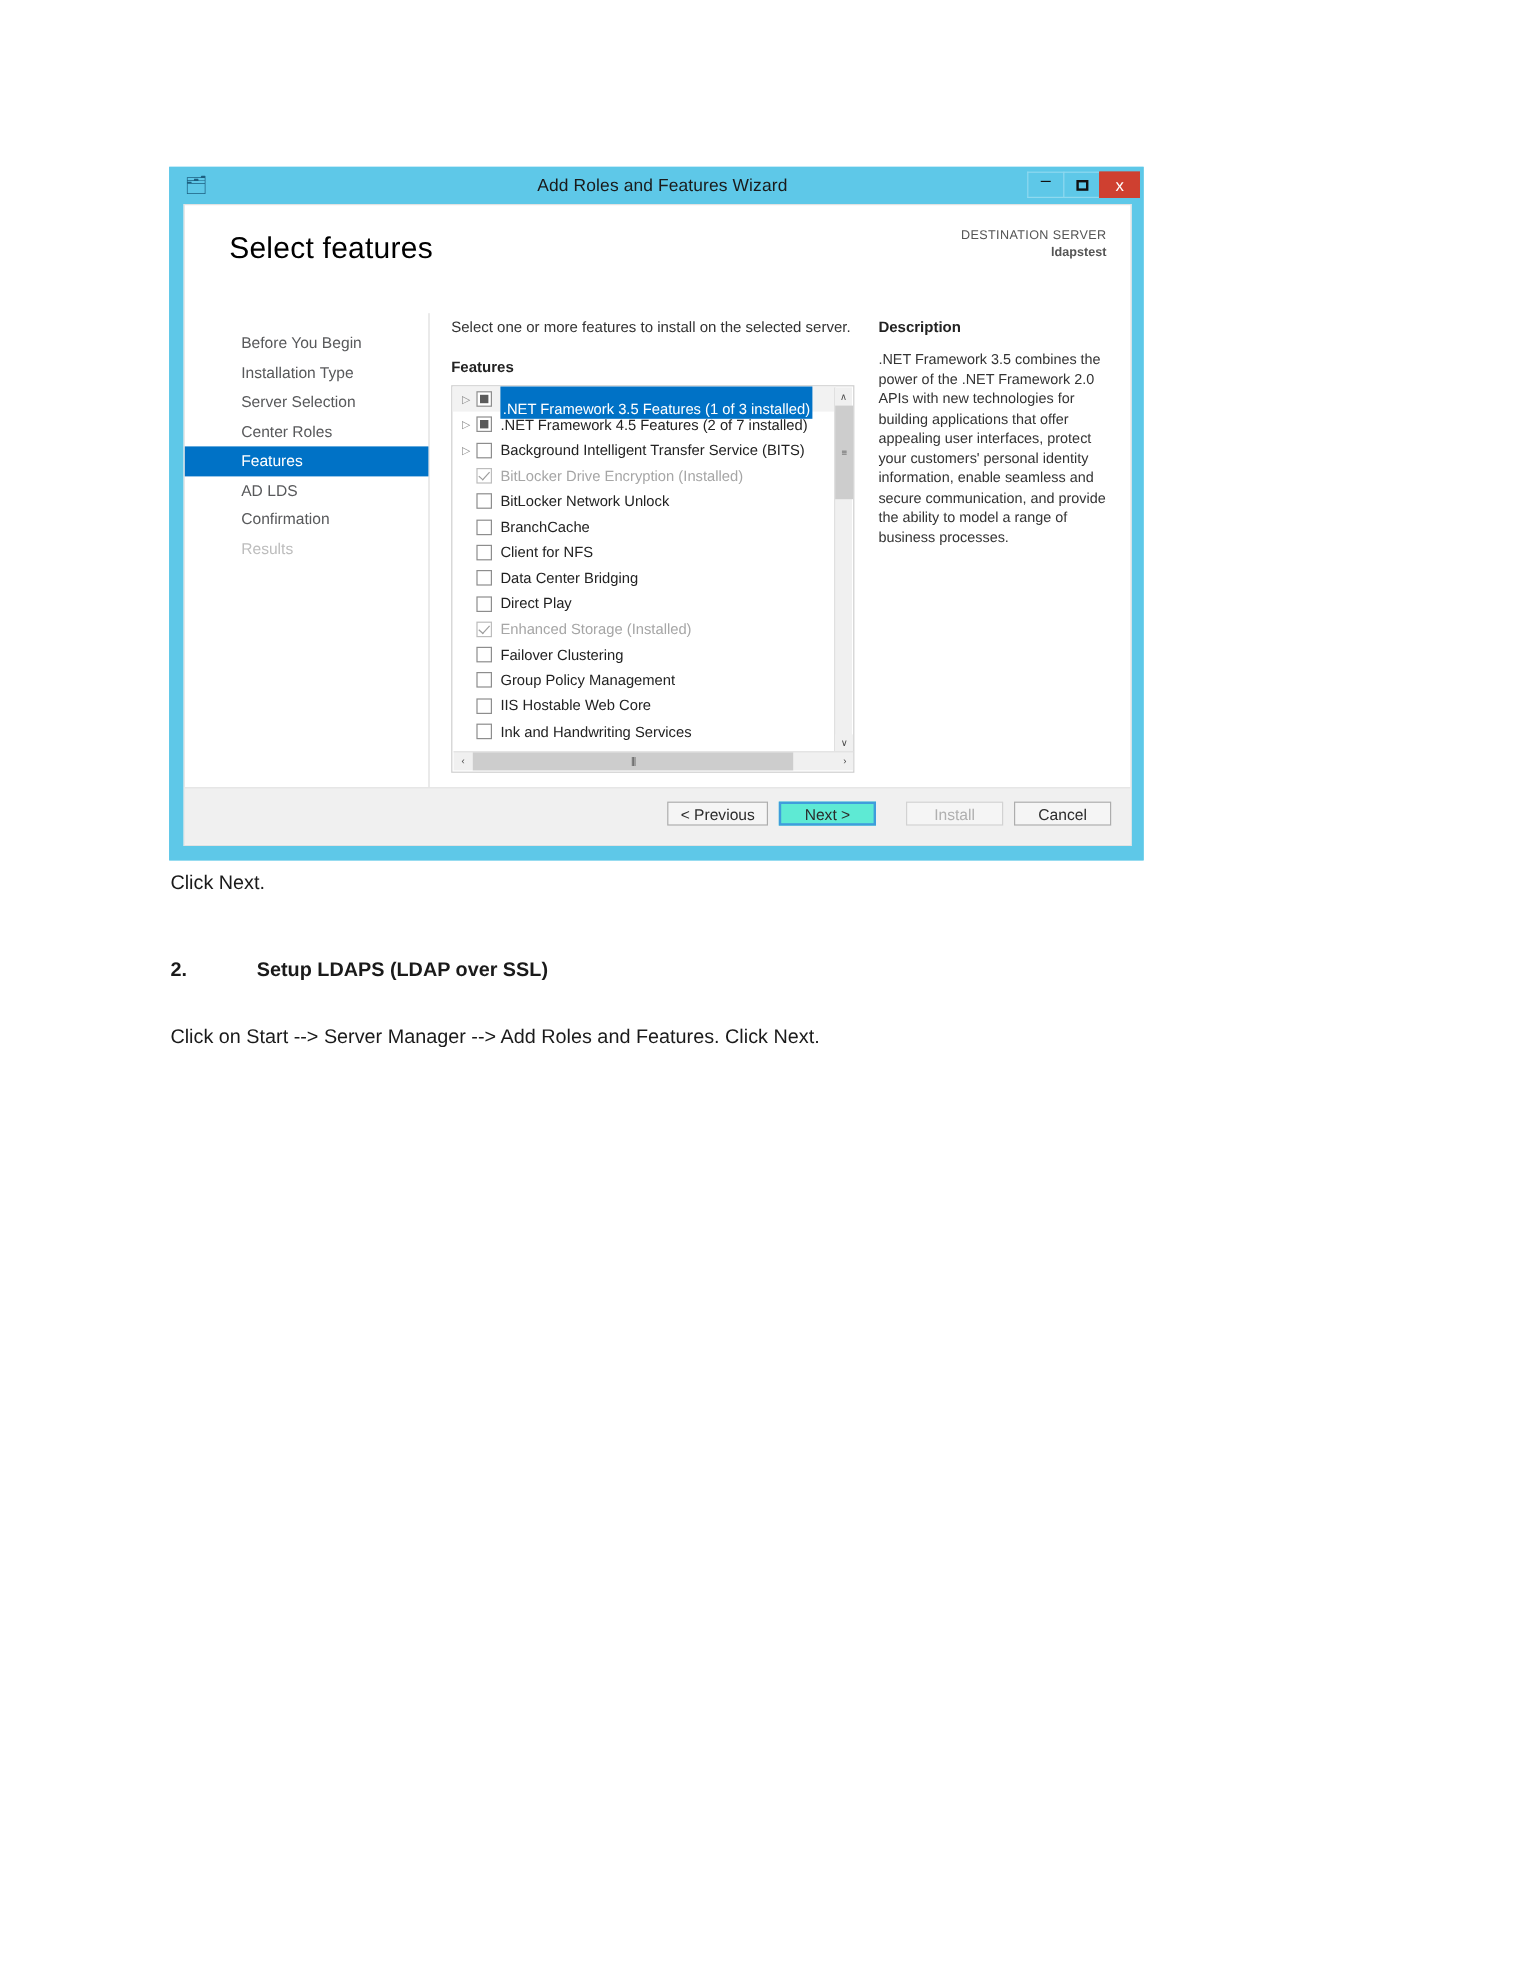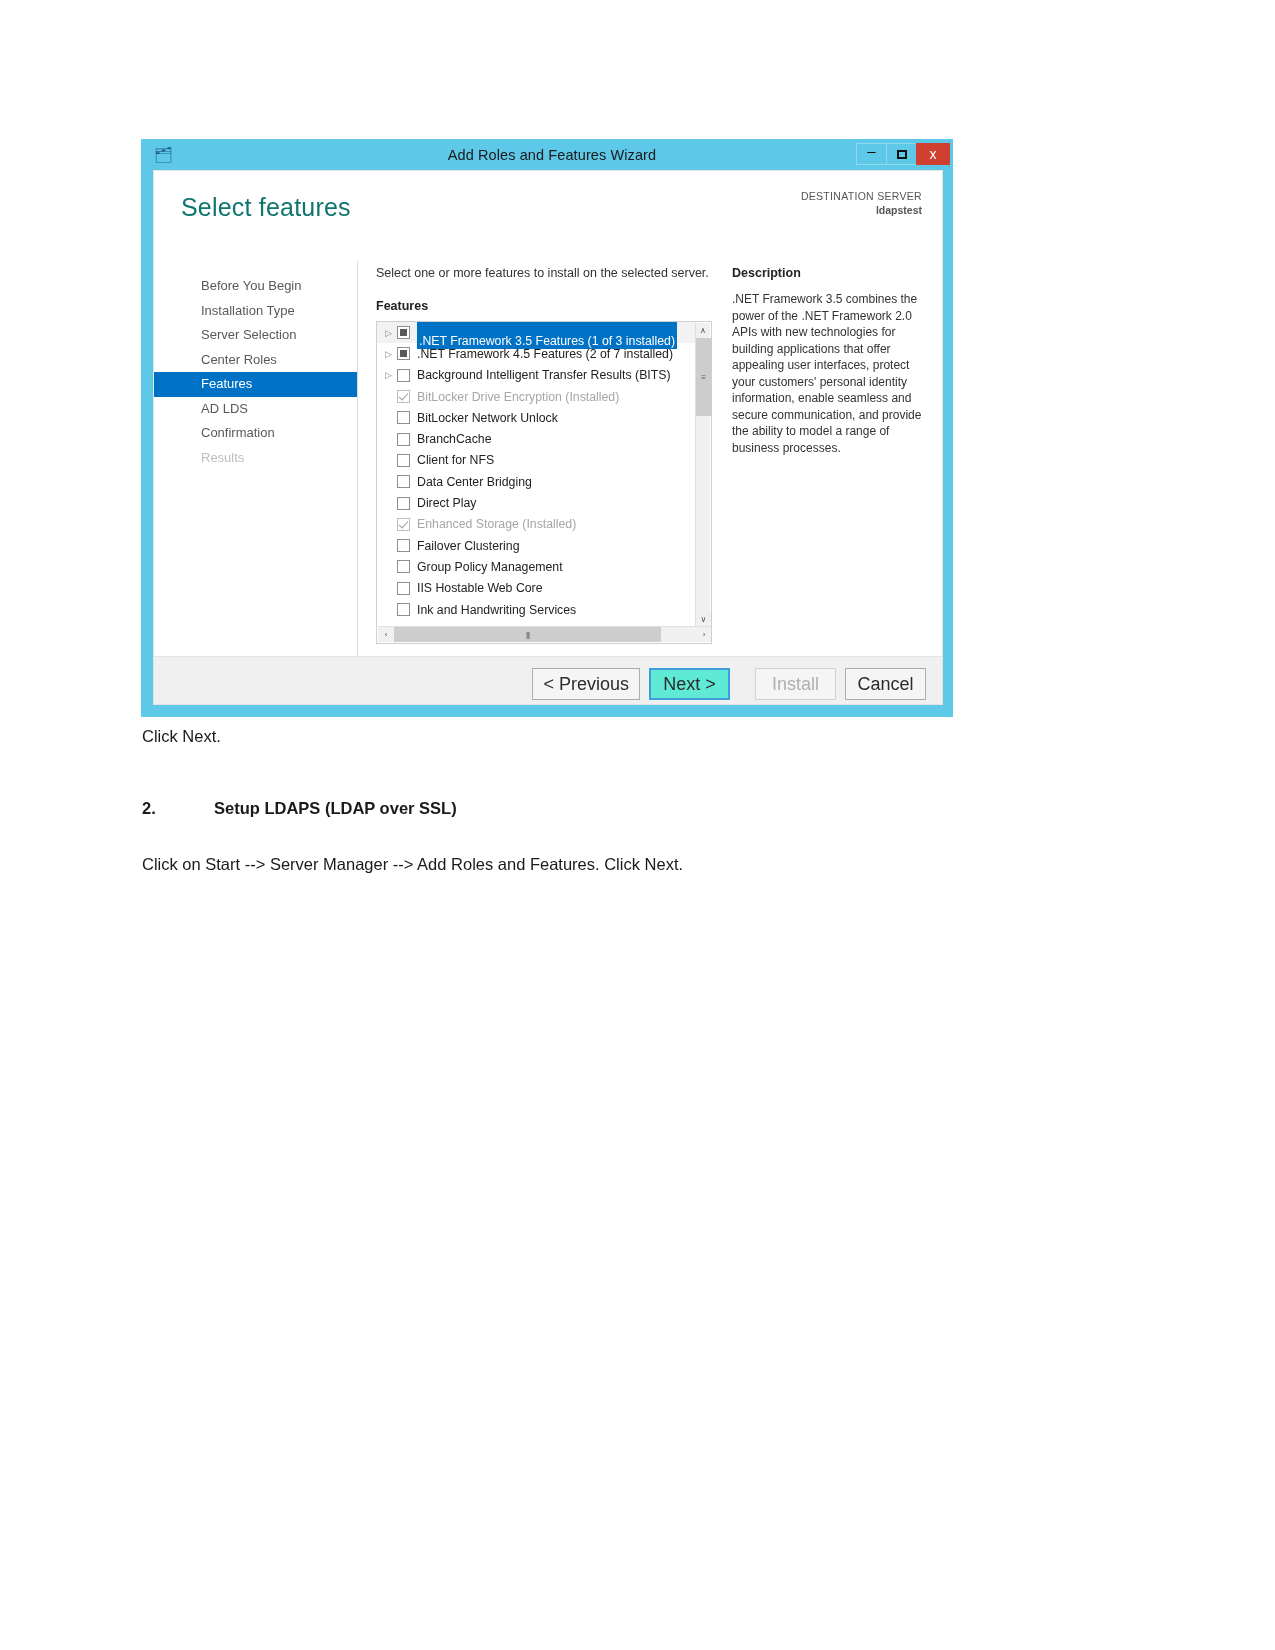--- a/index.html
+++ b/index.html
@@ -85,23 +85,23 @@
     background: #ffffff;
     border: 1px solid #e2e2e2;
   }
 
   .header-area {
     position: relative;
     height: 60px;
   }
   .page-title {
     position: absolute;
-    left: 27px; top: 22px;
+    left: 37px; top: 22px;
     font-size: 25px;
-    color: #0f766e;
+    color: #000000;
     font-weight: 400;
     font-family: "Liberation Sans", sans-serif;
     letter-spacing: 0.2px;
   }
   .dest-block {
     position: absolute;
     right: 20px; top: 18px;
     text-align: right;
     line-height: 1.35;
   }
@@ -311,26 +311,26 @@
     background: #f0f0f0;
     border-top: 1px solid #e3e3e3;
   }
   .footer-btns {
     position: absolute;
     right: 16px; top: 11px;
     display: flex;
     align-items: center;
   }
   .btn {
-    height: 32px;
+    height: 20px;
     min-width: 81px;
     padding: 0 10px;
     background: #f5f5f5;
     border: 1px solid #adadad;
-    font-size: 18px;
+    font-size: 13px;
     color: #2b2b2b;
     display: flex; align-items: center; justify-content: center;
     font-family: "Liberation Sans", sans-serif;
     margin-left: 9px;
   }
   .btn.primary {
     border: 2px solid #3f9ddc;
     background: #5eead4;
   }
   .btn.disabled {
@@ -412,21 +412,21 @@
                 <span class="feat-label">.NET Framework 3.5 Features (1 of 3 installed)</span>
               </div>
               <div class="feat-row">
                 <span class="expander">▷</span>
                 <span class="cbox partial"></span>
                 <span class="feat-label">.NET Framework 4.5 Features (2 of 7 installed)</span>
               </div>
               <div class="feat-row">
                 <span class="expander">▷</span>
                 <span class="cbox empty"></span>
-                <span class="feat-label">Background Intelligent Transfer Results (BITS)</span>
+                <span class="feat-label">Background Intelligent Transfer Service (BITS)</span>
               </div>
               <div class="feat-row installed">
                 <span class="expander empty"></span>
                 <span class="cbox checked-gray"></span>
                 <span class="feat-label">BitLocker Drive Encryption (Installed)</span>
               </div>
               <div class="feat-row">
                 <span class="expander empty"></span>
                 <span class="cbox empty"></span>
                 <span class="feat-label">BitLocker Network Unlock</span>

